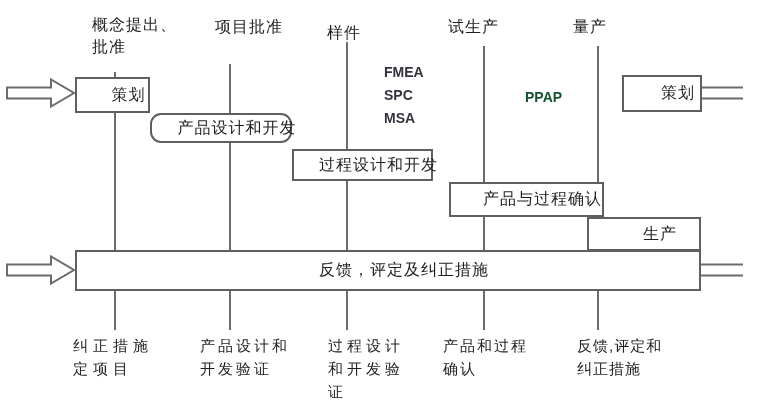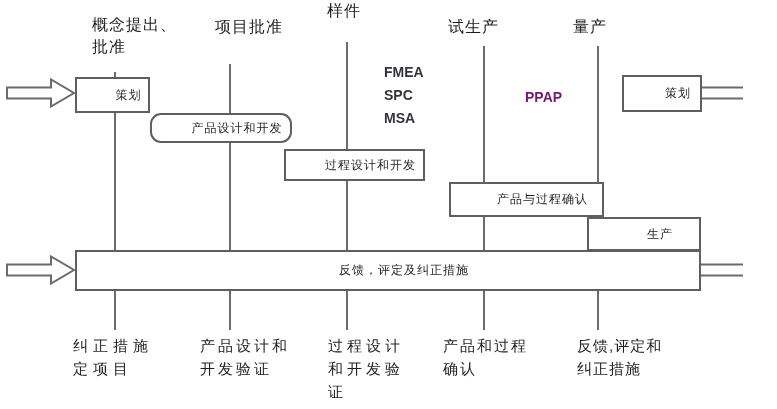--- a/index.html
+++ b/index.html
@@ -22,21 +22,21 @@
   }
   
   .box {
     position: absolute;
     box-sizing: border-box;
     border: 2px solid #5f5f5f;
     background: #ffffff;
     display: flex;
     align-items: center;
     justify-content: center;
-    font-size: 12px;
+    font-size: 16px;
     font-weight: 500;
     letter-spacing: 1px;
     z-index: 2;
     white-space: nowrap;
     padding-left: 32px;
   }
   
   .phase-label {
     position: absolute;
     font-size: 16px;
@@ -70,21 +70,21 @@
     line-height: 23px;
     color: #33333d;
     z-index: 3;
   }
   .ppap {
     position: absolute;
     left: 525px;
     top: 89px;
     font-size: 14px;
     font-weight: bold;
-    color: #701a75;
+    color: #14532d;
     z-index: 3;
   }
   .arrow {
     position: absolute;
     width: 70px;
     height: 30px;
     z-index: 2;
   }
   .arrow polygon {
     fill: #ffffff;
@@ -100,40 +100,40 @@
 
   <div class="vline" style="left:114px; top:72px;  height:258px;"></div>
   <div class="vline" style="left:229px; top:64px;  height:266px;"></div>
   <div class="vline" style="left:346px; top:42px;  height:288px;"></div>
   <div class="vline" style="left:483px; top:46px;  height:284px;"></div>
   <div class="vline" style="left:597px; top:46px;  height:284px;"></div>
 
   <div class="phase-label" style="left:92px;  top:14px;">概念提出、
 批准</div>
   <div class="phase-label" style="left:215px; top:16px;">项目批准</div>
-  <div class="phase-label" style="left:327px; top:0;">样件</div>
+  <div class="phase-label" style="left:327px; top:22px;">样件</div>
   <div class="phase-label" style="left:448px; top:16px;">试生产</div>
   <div class="phase-label" style="left:573px; top:16px;">量产</div>
 
   <svg class="arrow" style="left:6px;   top:78px;" viewBox="0 0 70 30">
       <polygon points="1,9.5 45,9.5 45,1.5 68,15 45,28.5 45,20.5 1,20.5"></polygon>
     </svg>
   <svg class="arrow" style="left:6px;   top:255px;" viewBox="0 0 70 30">
       <polygon points="1,9.5 45,9.5 45,1.5 68,15 45,28.5 45,20.5 1,20.5"></polygon>
     </svg>
   <svg class="arrow" style="left:700px; top:78px;" viewBox="0 0 70 30">
       <polygon points="1,9.5 45,9.5 45,1.5 68,15 45,28.5 45,20.5 1,20.5"></polygon>
     </svg>
   <svg class="arrow" style="left:699px; top:255px;" viewBox="0 0 70 30">
       <polygon points="1,9.5 45,9.5 45,1.5 68,15 45,28.5 45,20.5 1,20.5"></polygon>
     </svg>
 
   <div class="box" style="left:75px;  top:77px;  width:75px;  height:36px;">策划</div>
   <div class="box" style="left:150px; top:113px; width:142px; height:30px;border-radius:11px;">产品设计和开发</div>
-  <div class="box" style="left:284px; top:149px; width:141px; height:32px;">过程设计和开发</div>
+  <div class="box" style="left:292px; top:149px; width:141px; height:32px;">过程设计和开发</div>
   <div class="box" style="left:432px; top:182px; width:155px; height:35px;margin-left:17px;">产品与过程确认</div>
   <div class="box" style="left:587px; top:217px; width:114px; height:34px;text-align:center;">生产</div>
 
   <div class="box" style="left:75px;  top:250px; width:626px; height:41px;">反馈，评定及纠正措施</div>
 
   <div class="box" style="left:622px; top:75px;  width:80px;  height:37px;">策划</div>
 
   <div class="tools">
     <div>FMEA</div>
     <div>SPC</div>

